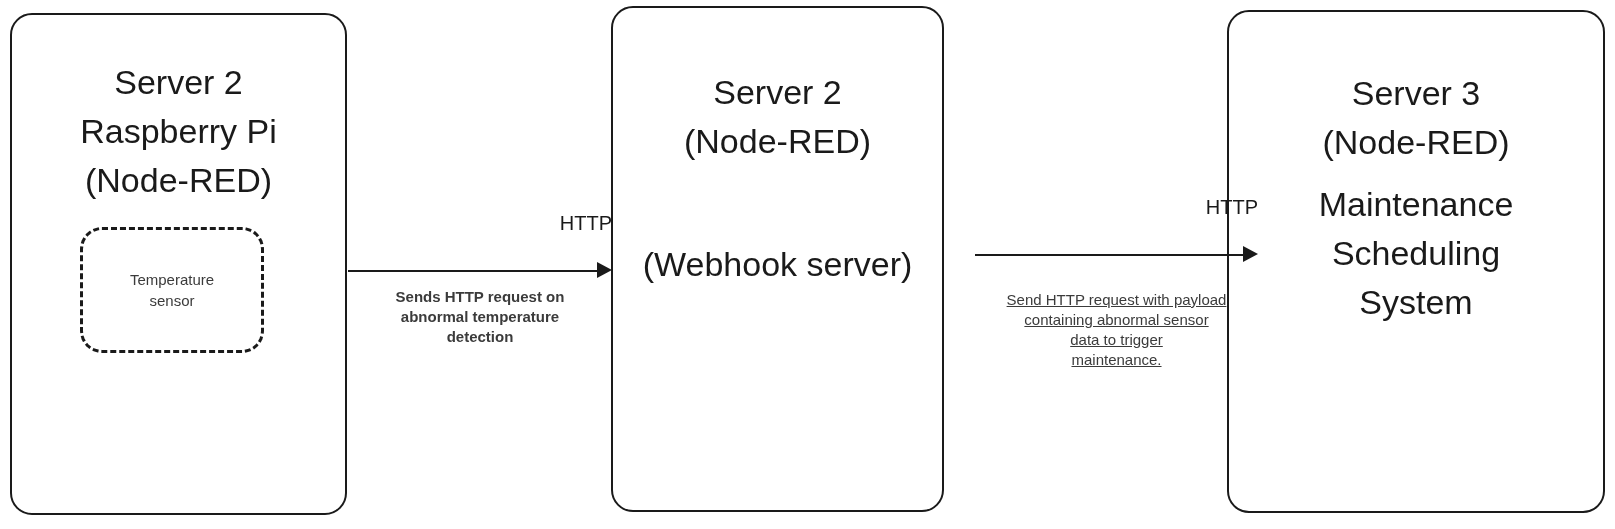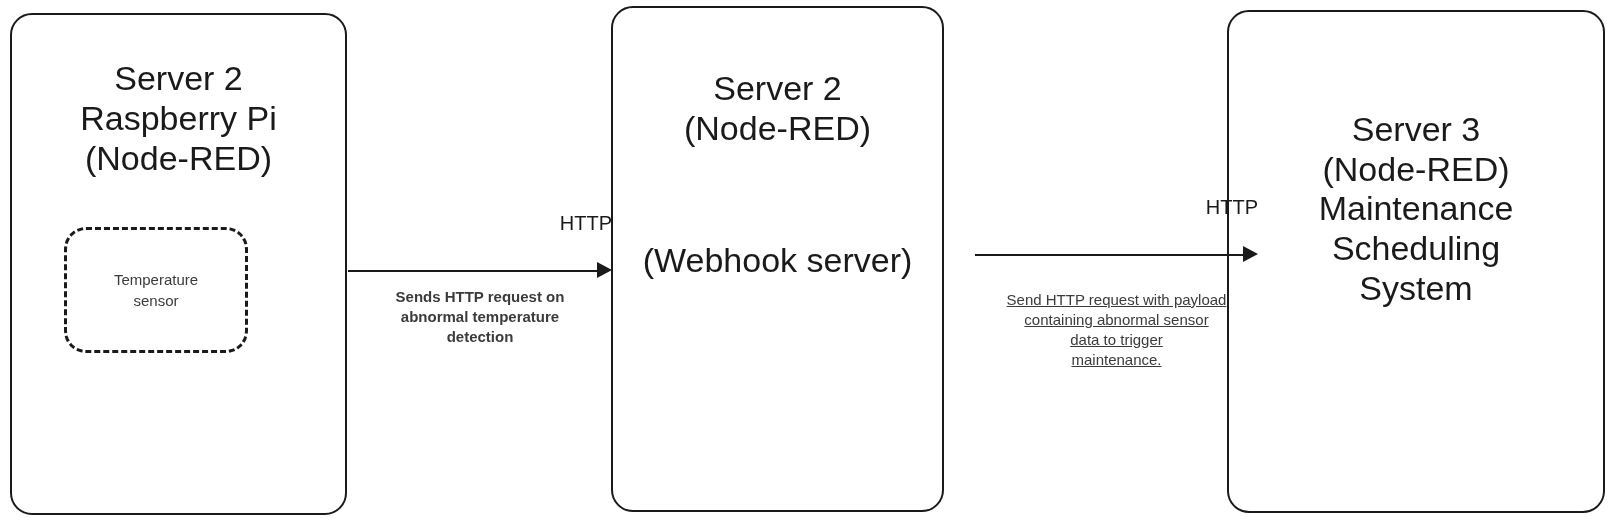--- a/index.html
+++ b/index.html
@@ -4,21 +4,21 @@
 <style>
   html,body{margin:0;padding:0;background:#ffffff;}
   body{width:1615px;height:529px;position:relative;overflow:hidden;
        font-family:"Liberation Sans","DejaVu Sans",sans-serif;color:#1a1a1a;}
   .canvas{position:absolute;inset:0;}
 
   .node{position:absolute;box-sizing:border-box;border:2px solid #1a1a1a;
         border-radius:22px;background:#ffffff;}
   .node-inner{position:absolute;left:0;right:0;text-align:center;}
 
-  .title{font-size:34px;line-height:40px;color:#1a1a1a;white-space:pre-line;}
+  .title{font-size:34px;line-height:49px;color:#1a1a1a;white-space:pre-line;}
   .subtext{font-size:16px;line-height:22px;color:#3b3b3b;white-space:pre-line;}
 
   .sensor{position:absolute;box-sizing:border-box;border:3px dashed #1a1a1a;
           border-radius:22px;background:#ffffff;display:flex;align-items:center;
           justify-content:center;}
   .sensor-label{font-size:15px;line-height:21px;text-align:center;color:#3b3b3b;
                 white-space:pre-line;}
 
   .edge{position:absolute;}
   .edge-line{position:absolute;height:0;border-top:2px solid #1a1a1a;top:0;left:0;}
@@ -33,36 +33,36 @@
 </head>
 <body>
 
 <div class="canvas">
 
   <div class="node" style="left:10px;top:13px;width:337px;height:502px;">
     <div class="node-inner title" style="top:43px;">Server 2
 Raspberry Pi
 (Node-RED)</div>
 
-    <div class="sensor" style="left:52px;top:212px;width:184px;height:126px;">
+    <div class="sensor" style="left:68px;top:212px;width:184px;height:126px;">
       <div class="sensor-label">Temperature
 sensor</div>
     </div>
   </div>
 
   <div class="node" style="left:611px;top:6px;width:333px;height:506px;">
     <div class="node-inner title" style="top:60px;">Server 2
 (Node-RED)</div>
     <div class="node-inner title" style="top:232px;">(Webhook server)</div>
   </div>
 
   <div class="node" style="left:1227px;top:10px;width:378px;height:503px;">
-    <div class="node-inner title" style="top:57px;margin-top:40px;">Server 3
+    <div class="node-inner title" style="top:57px;">Server 3
 (Node-RED)</div>
-    <div class="node-inner title" style="top:176px;">Maintenance
+    <div class="node-inner title" style="top:168px;">Maintenance
 Scheduling
 System</div>
   </div>
 
   <div class="edge" style="left:348px;top:270px;width:264px;height:0;">
     <div class="edge-line" style="width:250px;"></div>
     <div class="arrowhead" style="left:249px;"></div>
     <div class="edge-main-label" style="left:0;width:264px;top:-64px;">HTTP</div>
     <div class="edge-sub-label" style="left:-10px;width:284px;top:17px;font-weight:bold;">Sends HTTP request on
 abnormal temperature

